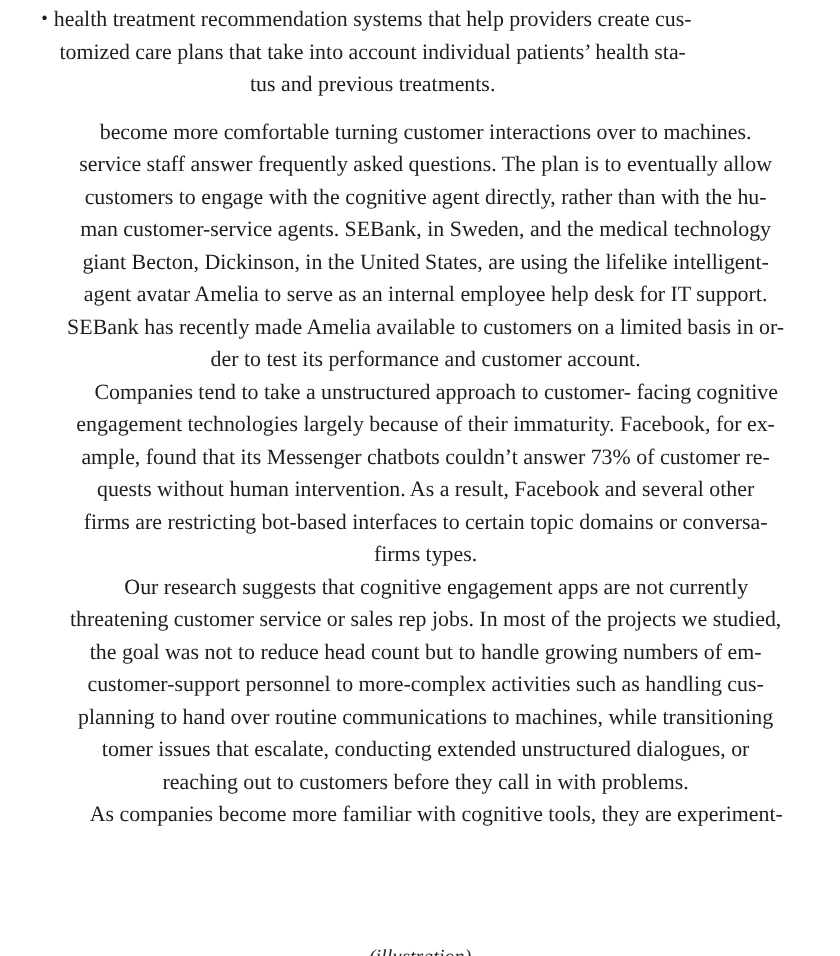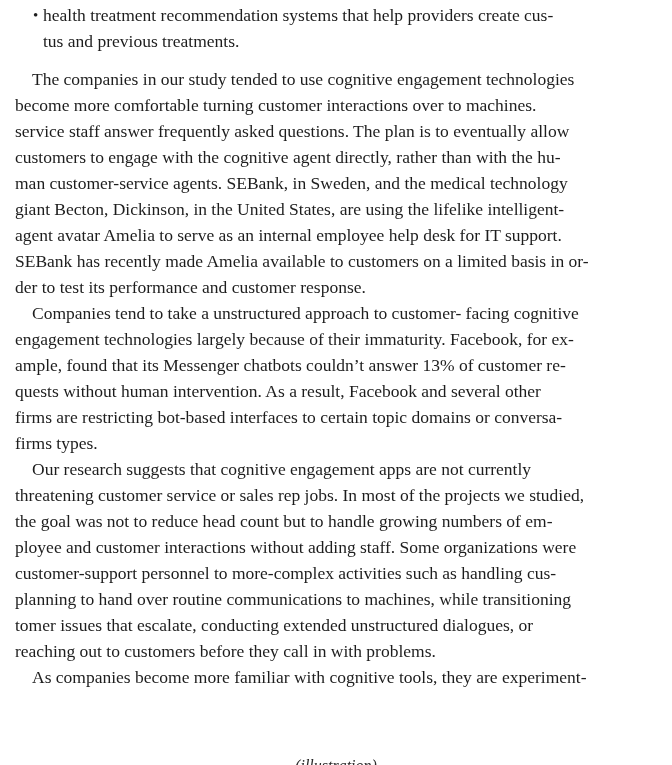--- a/index.html
+++ b/index.html
@@ -16,21 +16,21 @@
     -webkit-font-smoothing: antialiased;
   }
   .content { padding: 2px 6px 0 15px; }
   .bullet-item { display: flex; margin-left: 18px; margin-bottom: 12px; }
   .bullet-item .marker {
     flex: none;
     width: 10px;
     font-size: 15px;
     line-height: 26px;
   }
-  .line { white-space: pre; }
+  .line { white-space: pre; text-align: center; }
   .para .line.first { padding-left: 17px; }
   .clipped {
     position: absolute;
     left: 0;
     right: 0;
     bottom: 0;
     height: 6px;
     overflow: hidden;
     text-align: center;
     font-style: italic;
@@ -42,49 +42,48 @@
 </head>
 <body>
 
 <div class="screen">
   <div class="content">
 
     <div class="bullet-item">
       <span class="marker">•</span>
       <div id="bullet-lines">
           <div class="line">health treatment recommendation systems that help providers create cus-</div>
+          <div class="line">tomized care plans that take into account individual patients’ health sta-</div>
           <div class="line">tus and previous treatments.</div>
         </div>
     </div>
 
     <div id="paragraphs">
         <div class="para">
-          <div class="line first">The companies in our study tended to use cognitive engagement technologies</div>
           <div class="line">become more comfortable turning customer interactions over to machines.</div>
           <div class="line">service staff answer frequently asked questions. The plan is to eventually allow</div>
           <div class="line">customers to engage with the cognitive agent directly, rather than with the hu-</div>
           <div class="line">man customer-service agents. SEBank, in Sweden, and the medical technology</div>
           <div class="line">giant Becton, Dickinson, in the United States, are using the lifelike intelligent-</div>
           <div class="line">agent avatar Amelia to serve as an internal employee help desk for IT support.</div>
           <div class="line">SEBank has recently made Amelia available to customers on a limited basis in or-</div>
-          <div class="line">der to test its performance and customer response.</div>
+          <div class="line">der to test its performance and customer account.</div>
         </div>
         <div class="para">
           <div class="line first">Companies tend to take a unstructured approach to customer- facing cognitive</div>
           <div class="line">engagement technologies largely because of their immaturity. Facebook, for ex-</div>
-          <div class="line">ample, found that its Messenger chatbots couldn’t answer 13% of customer re-</div>
+          <div class="line">ample, found that its Messenger chatbots couldn’t answer 73% of customer re-</div>
           <div class="line">quests without human intervention. As a result, Facebook and several other</div>
           <div class="line">firms are restricting bot-based interfaces to certain topic domains or conversa-</div>
           <div class="line">firms types.</div>
         </div>
         <div class="para">
           <div class="line first">Our research suggests that cognitive engagement apps are not currently</div>
           <div class="line">threatening customer service or sales rep jobs. In most of the projects we studied,</div>
           <div class="line">the goal was not to reduce head count but to handle growing numbers of em-</div>
-          <div class="line">ployee and customer interactions without adding staff. Some organizations were</div>
           <div class="line">customer-support personnel to more-complex activities such as handling cus-</div>
           <div class="line">planning to hand over routine communications to machines, while transitioning</div>
           <div class="line">tomer issues that escalate, conducting extended unstructured dialogues, or</div>
           <div class="line">reaching out to customers before they call in with problems.</div>
         </div>
         <div class="para">
           <div class="line first">As companies become more familiar with cognitive tools, they are experiment-</div>
         </div>
       </div>
 

